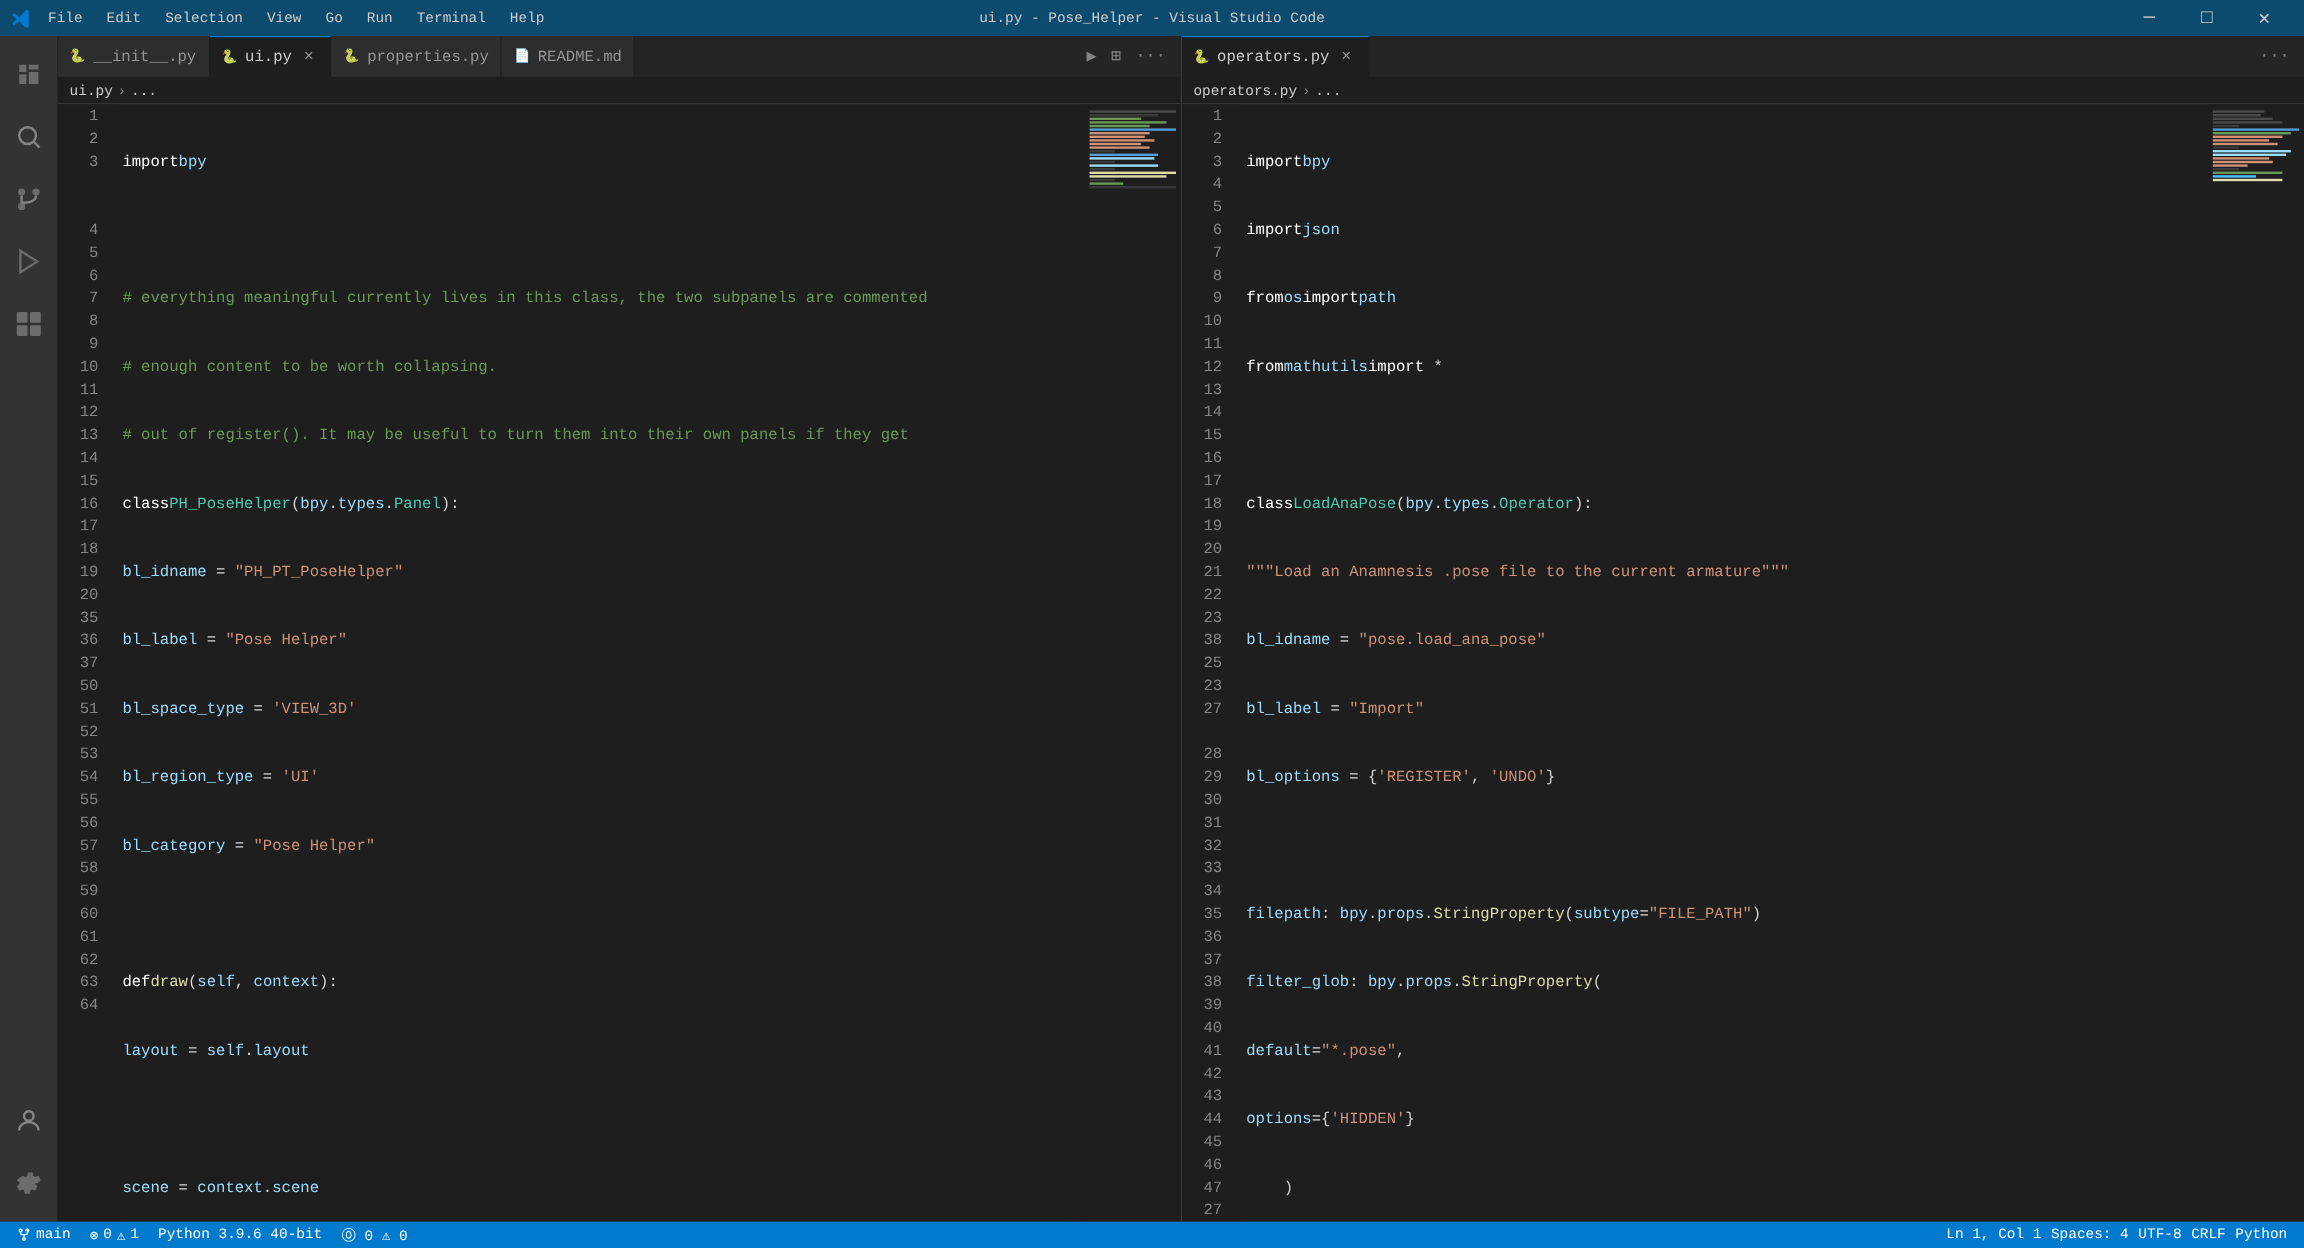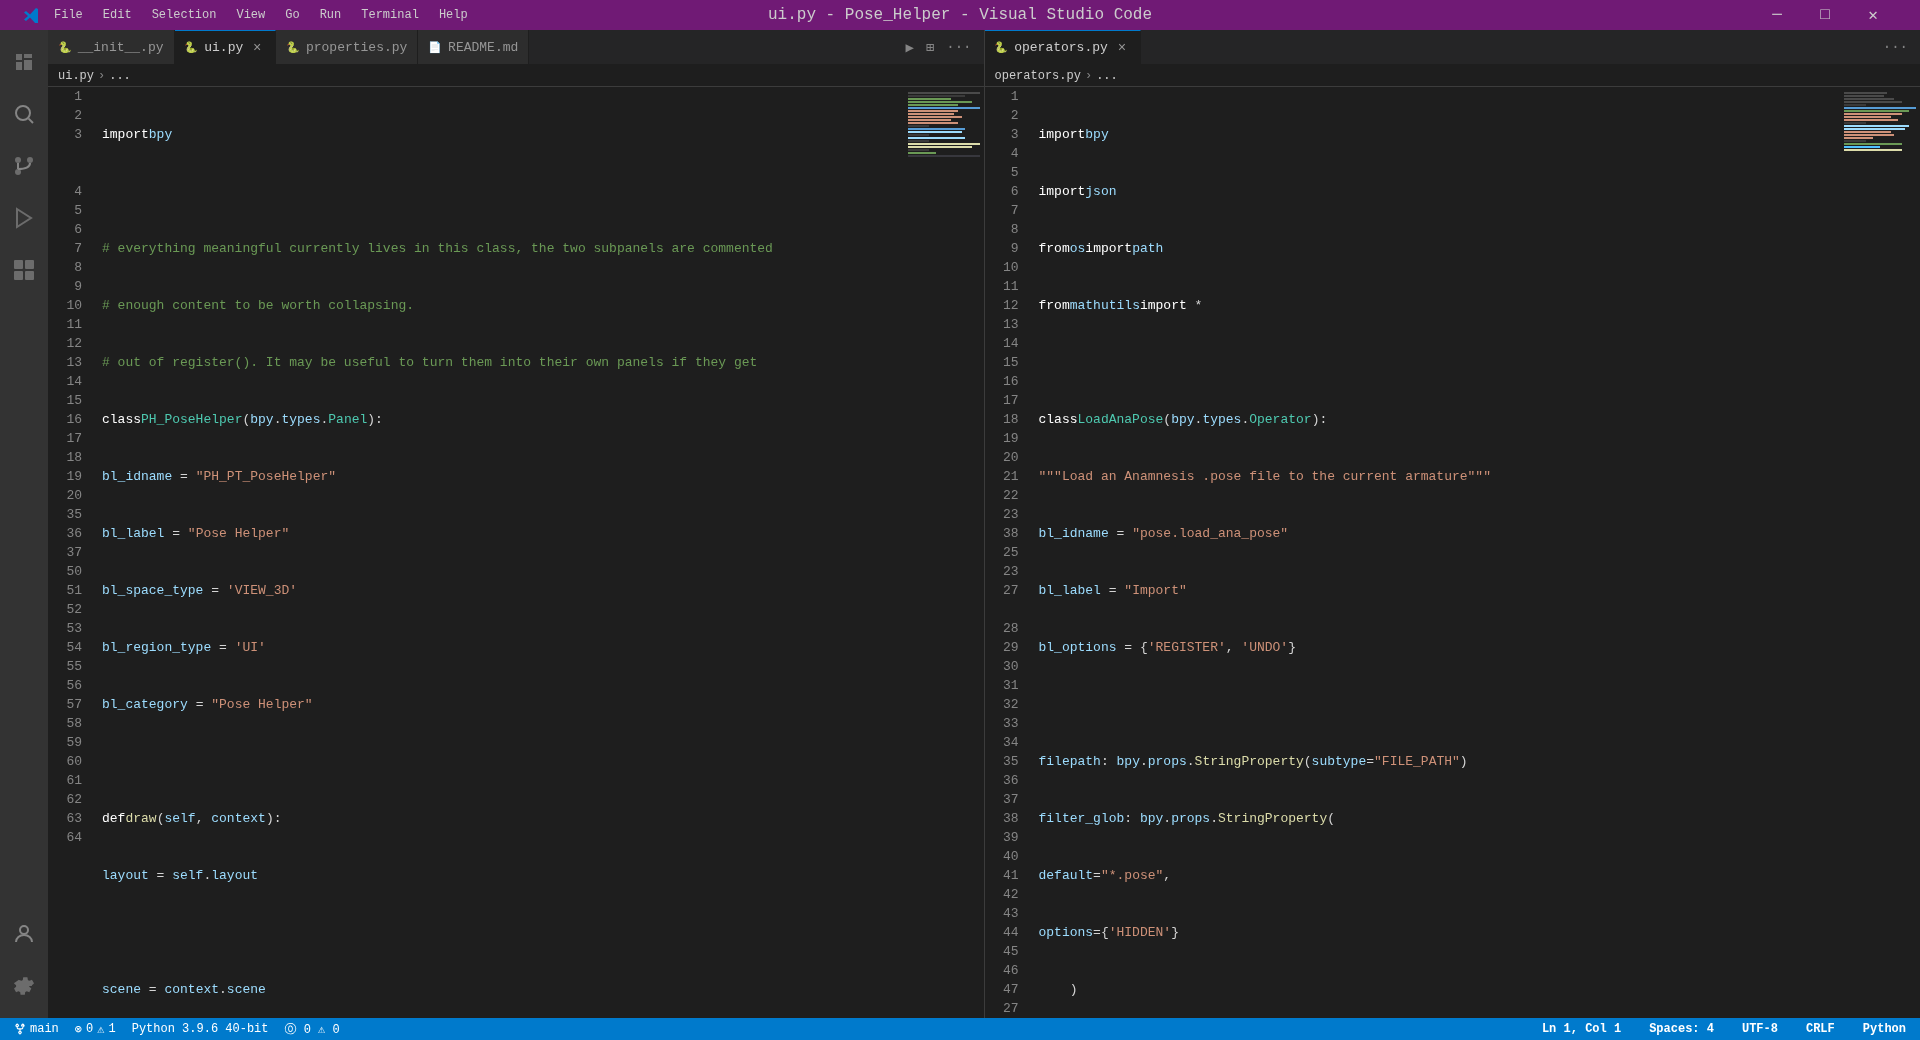--- a/index.html
+++ b/index.html
@@ -11,25 +11,25 @@
       height: 1040px;
       width: 1920px;
       overflow: hidden;
       display: flex;
       flex-direction: column;
     }
 
     
     #title-bar {
       height: 30px;
-      background: #701a75;
+      background: #0c4a6e;
       display: flex;
       align-items: center;
       justify-content: space-between;
-      padding: 0 24px;
+      padding: 0 10px;
       flex-shrink: 0;
     }
     #title-bar-left {
       display: flex;
       align-items: center;
       gap: 6px;
     }
     #title-bar-menu {
       display: flex;
       gap: 4px;
@@ -38,21 +38,21 @@
       padding: 2px 8px;
       color: #cccccc;
       font-size: 12px;
       cursor: pointer;
     }
     #title-bar-title {
       position: absolute;
       left: 50%;
       transform: translateX(-50%);
       color: #cccccc;
-      font-size: 16px;
+      font-size: 12px;
     }
     #title-bar-controls {
       display: flex;
       gap: 2px;
     }
     .title-btn {
       width: 46px;
       height: 30px;
       display: flex;
       align-items: center;
@@ -255,22 +255,21 @@
       display: flex;
       align-items: center;
       gap: 4px;
       cursor: pointer;
       padding: 0 4px;
       justify-content: flex-end;
     }
     .status-right {
       margin-left: auto;
       display: flex;
-      gap: 20px;
-      font-weight: bold;
+      gap: 0;
     }
   </style>
 </head>
 <body>
 
 <div id="title-bar">
   <div id="title-bar-left">
     <svg width="16" height="16" viewBox="0 0 16 16">
       <path d="M12 1L6 7.5 2 4 0 5.5l4 3.5-4 3.5L2 14l4-3.5 6 6.5 2-1V2L12 1z" fill="#007acc"></path>
     </svg>

